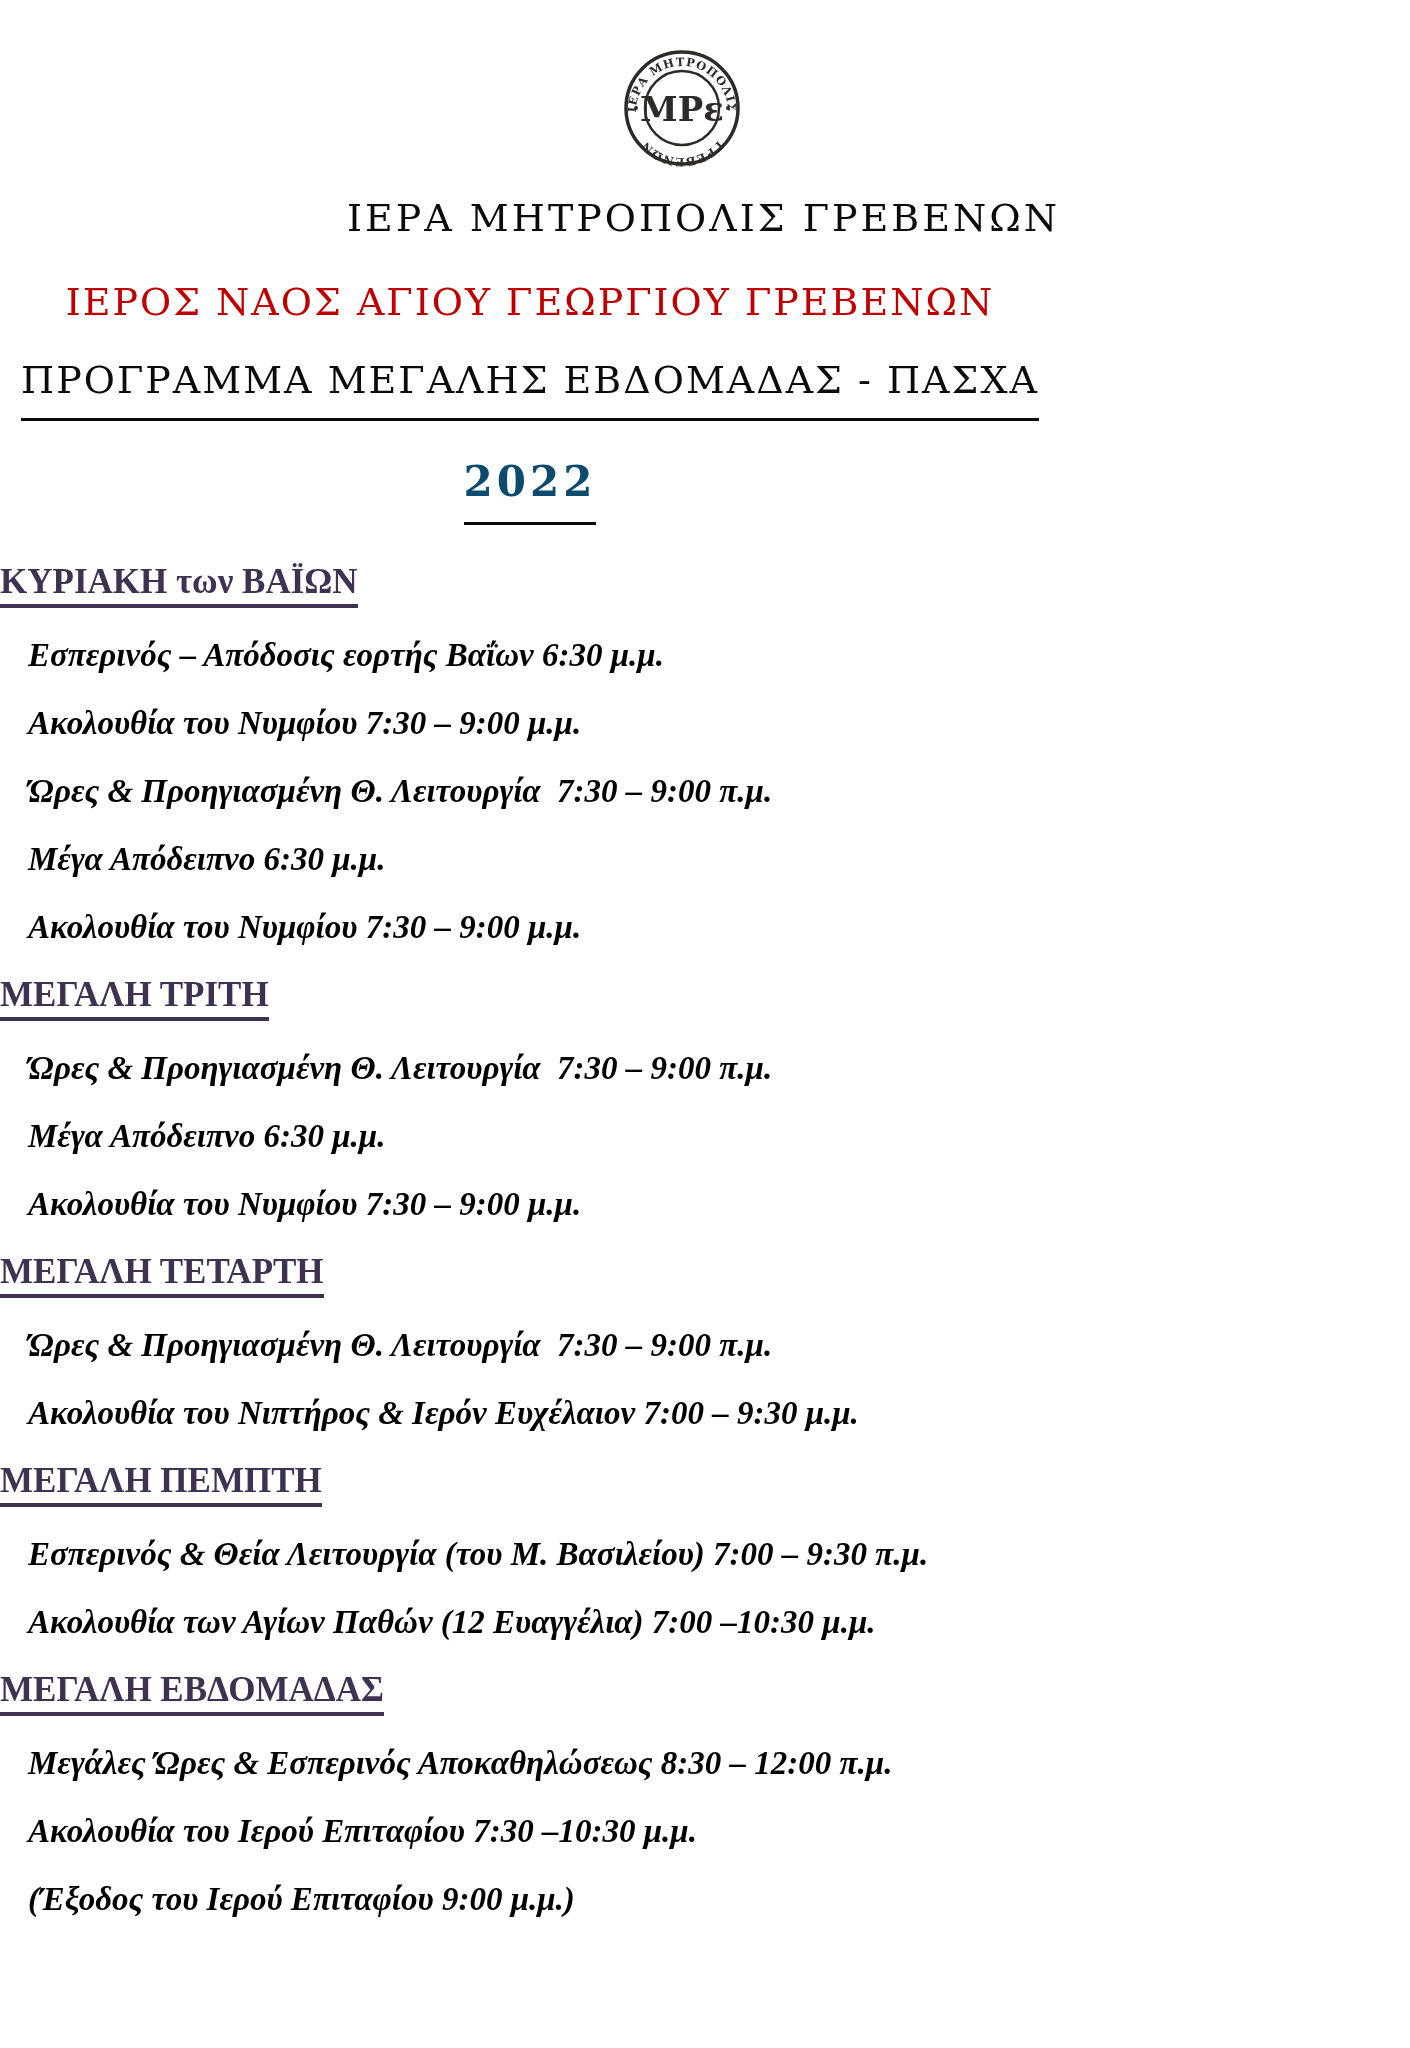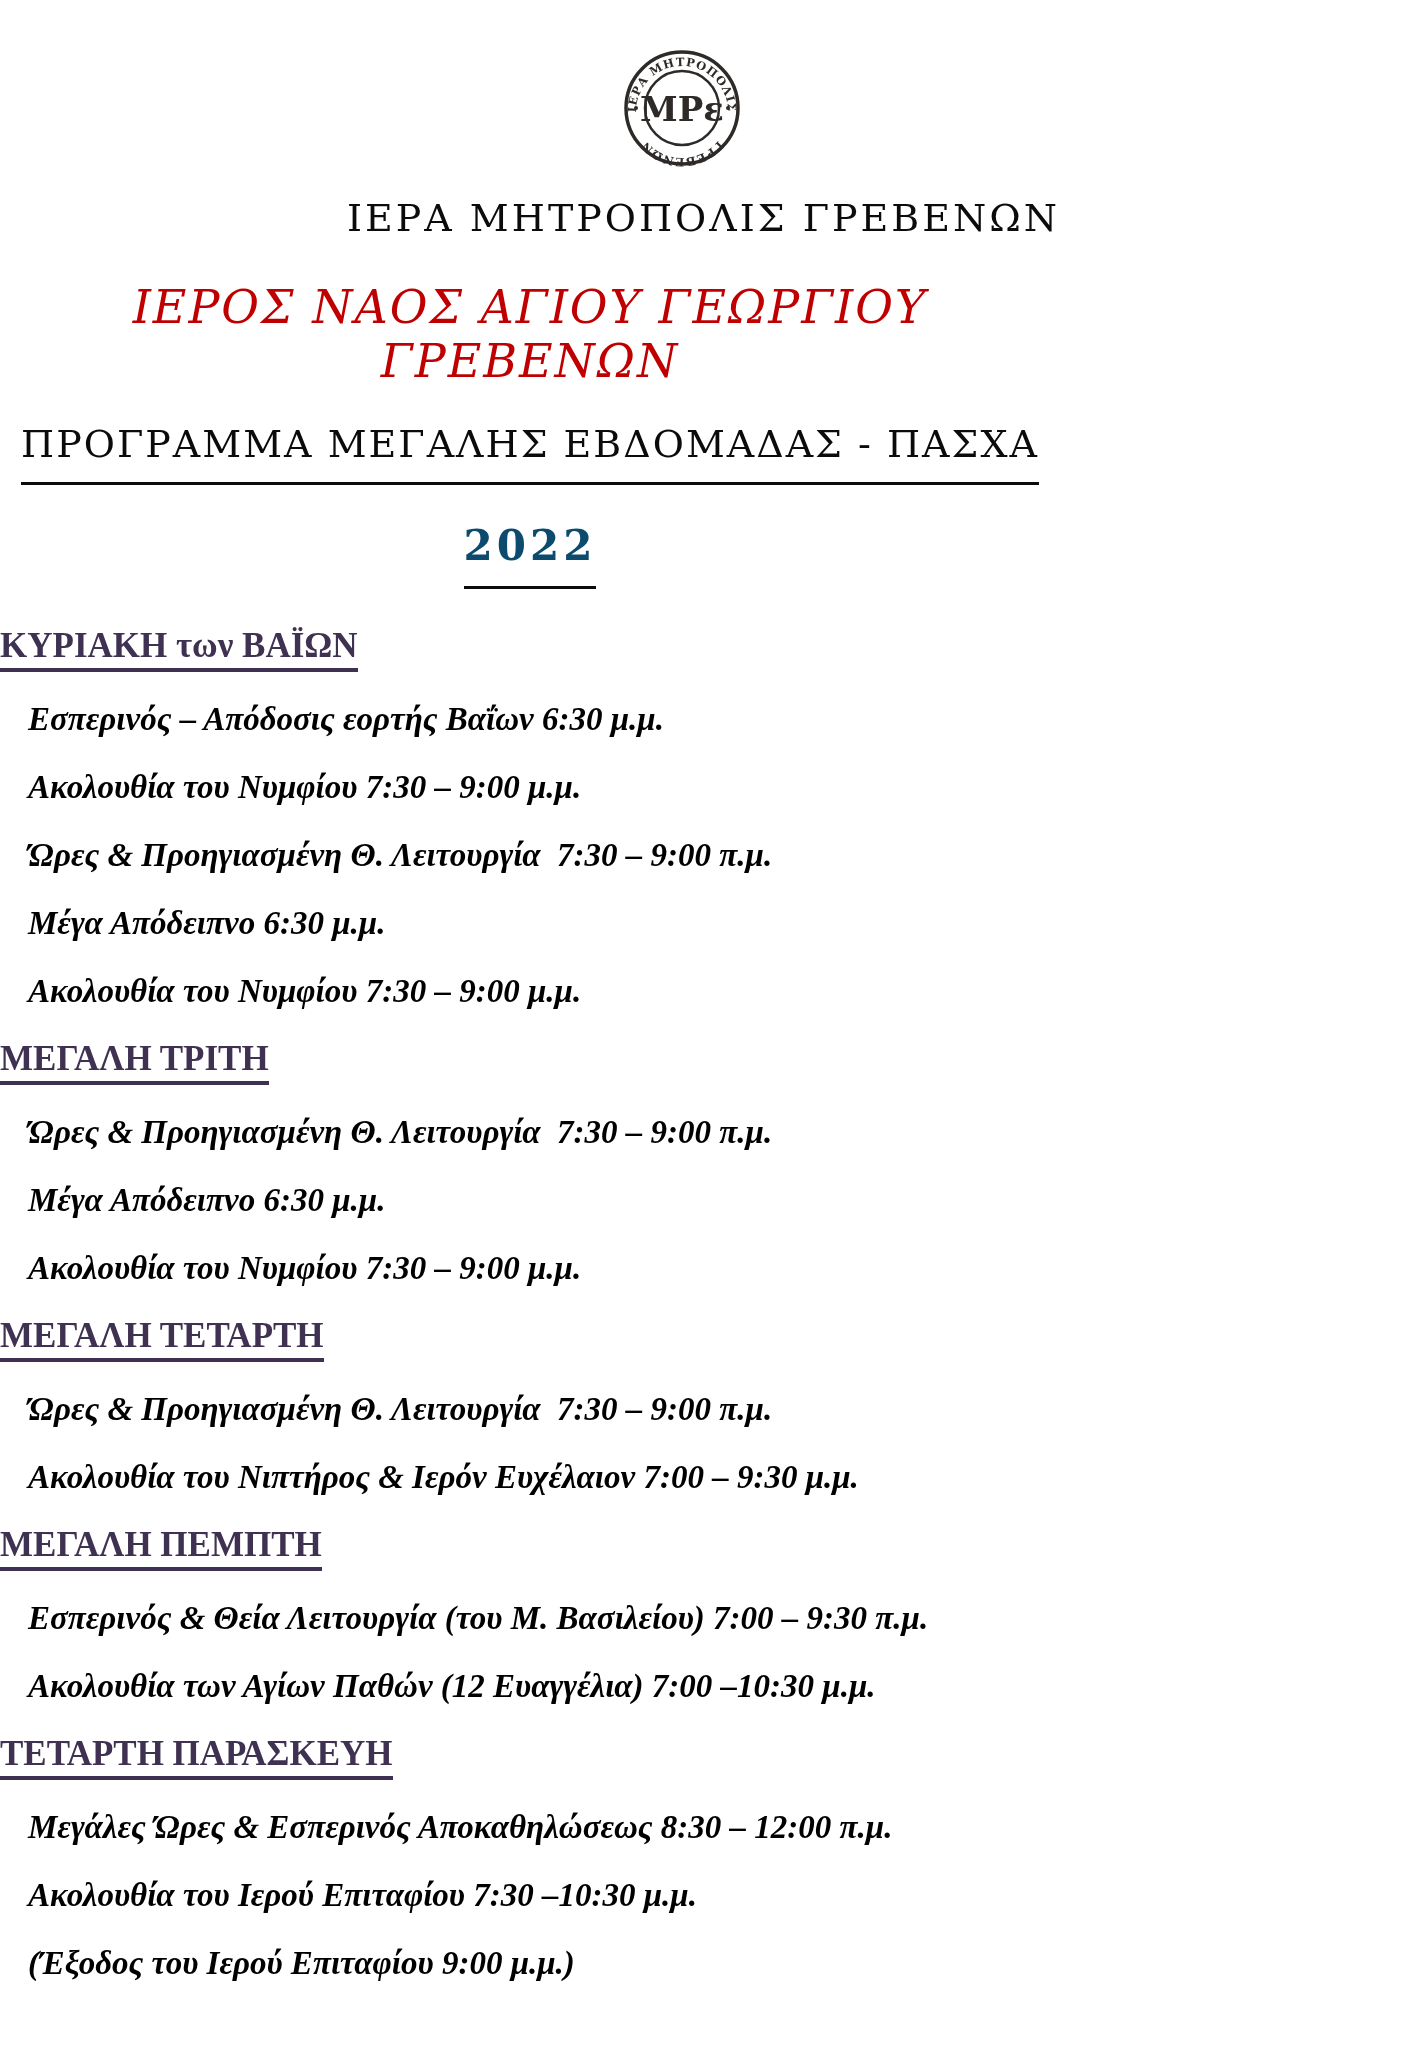--- a/index.html
+++ b/index.html
@@ -38,24 +38,23 @@
     text-align: right;
     font-family: "DejaVu Serif", serif;
     font-size: 38px;
     letter-spacing: 3px;
     color: #0b0b0b;
   }
   .church-title {
     margin-top: 40px;
     text-align: center;
     font-family: "DejaVu Serif", serif;
-    font-size: 46px;
+    font-size: 38px;
     letter-spacing: 2px;
     color: var(--red, #c00000);
-    font-style: italic;
   }
   .program-title {
     margin-top: 34px;
     text-align: center;
     font-family: "DejaVu Serif", serif;
     font-size: 38px;
     letter-spacing: 2px;
     color: #0b0b0b;
   }
   .program-title .u, .year .u {
@@ -151,19 +150,19 @@
       <div class="section-heading"><span class="hu">ΜΕΓΑΛΗ ΤΡΙΤΗ</span></div>
       <div class="schedule-line">Ώρες &amp; Προηγιασμένη Θ. Λειτουργία  7:30 – 9:00 π.μ.</div>
       <div class="schedule-line">Μέγα Απόδειπνο 6:30 μ.μ.</div>
       <div class="schedule-line">Ακολουθία του Νυμφίου 7:30 – 9:00 μ.μ.</div>
       <div class="section-heading"><span class="hu">ΜΕΓΑΛΗ ΤΕΤΑΡΤΗ</span></div>
       <div class="schedule-line">Ώρες &amp; Προηγιασμένη Θ. Λειτουργία  7:30 – 9:00 π.μ.</div>
       <div class="schedule-line">Ακολουθία του Νιπτήρος &amp; Ιερόν Ευχέλαιον 7:00 – 9:30 μ.μ.</div>
       <div class="section-heading"><span class="hu">ΜΕΓΑΛΗ ΠΕΜΠΤΗ</span></div>
       <div class="schedule-line">Εσπερινός &amp; Θεία Λειτουργία (του Μ. Βασιλείου) 7:00 – 9:30 π.μ.</div>
       <div class="schedule-line">Ακολουθία των Αγίων Παθών (12 Ευαγγέλια) 7:00 –10:30 μ.μ.</div>
-      <div class="section-heading"><span class="hu">ΤΕΤΑΡΤΗ ΠΑΡΑΣΚΕΥΗ</span></div>
+      <div class="section-heading"><span class="hu">ΜΕΓΑΛΗ ΕΒΔΟΜΑΔΑΣ</span></div>
       <div class="schedule-line">Μεγάλες Ώρες &amp; Εσπερινός Αποκαθηλώσεως 8:30 – 12:00 π.μ.</div>
       <div class="schedule-line">Ακολουθία του Ιερού Επιταφίου 7:30 –10:30 μ.μ.</div>
       <div class="schedule-line">(Έξοδος του Ιερού Επιταφίου 9:00 μ.μ.)</div>
     </div>
 
 </div>
 
 </body></html>

